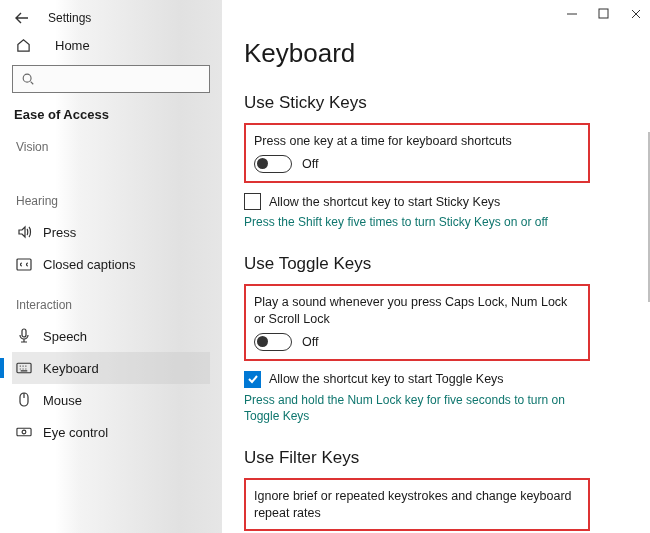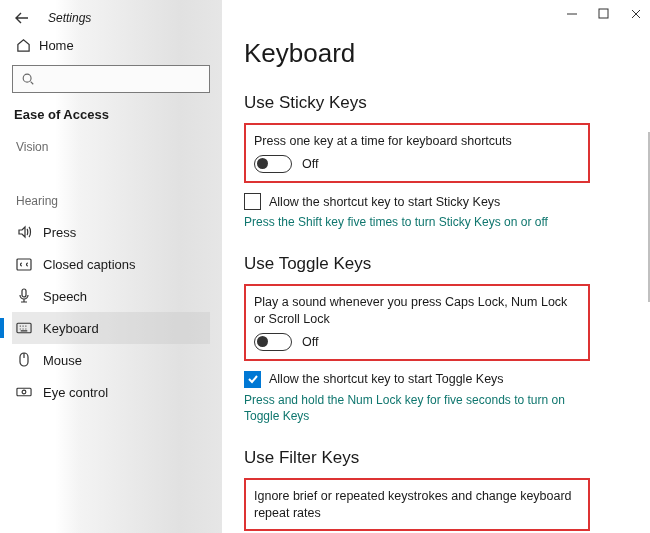--- a/index.html
+++ b/index.html
@@ -16,22 +16,22 @@
 
   
   .left {
     width: 222px;
     height: 533px;
     background: linear-gradient(to right, #ffffff 0, #ffffff 55px, #f3f3f3 80px, #e1e1e1 180px, #e6e6e6 222px);
     padding: 10px 12px 0 12px;
     position: relative;
   }
   .top-row { display: flex; align-items: center; gap: 18px; margin-bottom: 12px; padding-left:2px;}
-  .top-row .lbl { font-size: 12px; font-style: italic; }
-  .home-row { display: flex; align-items: center; gap: 8px; margin: 6px 0 12px 4px; font-size:13px;}
+  .top-row .lbl { font-size: 12px; }
+  .home-row { display: flex; align-items: center; gap: 24px; margin: 6px 0 12px 4px; font-size:13px;}
   .search-box {
     display:flex; align-items:center; justify-content:space-between;
     border: 1px solid #7a7a7a; background:#fbfbfb; height:28px; padding:0 8px;
     margin-bottom:14px;
   }
   .search-box input { border:none; outline:none; background:transparent; font-size:12px; flex:1; color:#666;}
   .cat-title { font-weight:600; font-size:13px; margin: 4px 0 14px 2px;}
   .group-label { font-size:12px; color:#6b6b6b; margin: 18px 0 8px 4px;}
   .nav-item {
     display:flex; align-items:center; gap:11px;
@@ -127,20 +127,21 @@
   <div class="nav-item">
     <span class="ic">
       <svg width="16" height="13" viewBox="0 0 16 13" fill="none" stroke="#333" stroke-width="1.2">
           <rect x="1" y="1" width="14" height="11" rx="1"></rect>
           <path d="M6 5c-2 0-2 3 0 3M12 5c-2 0-2 3 0 3"></path>
         </svg>
     </span>
     <span>Closed captions</span>
   </div>
 
+  <div class="group-label">Interaction</div>
 
   <div class="nav-item">
     <span class="ic">
       <svg width="14" height="16" viewBox="0 0 14 16" fill="none" stroke="#333" stroke-width="1.2">
           <rect x="5" y="1" width="4" height="8" rx="2"></rect>
           <path d="M3 7a4 4 0 0 0 8 0M7 11v3M4 14h6"></path>
         </svg>
     </span>
     <span>Speech</span>
   </div>

